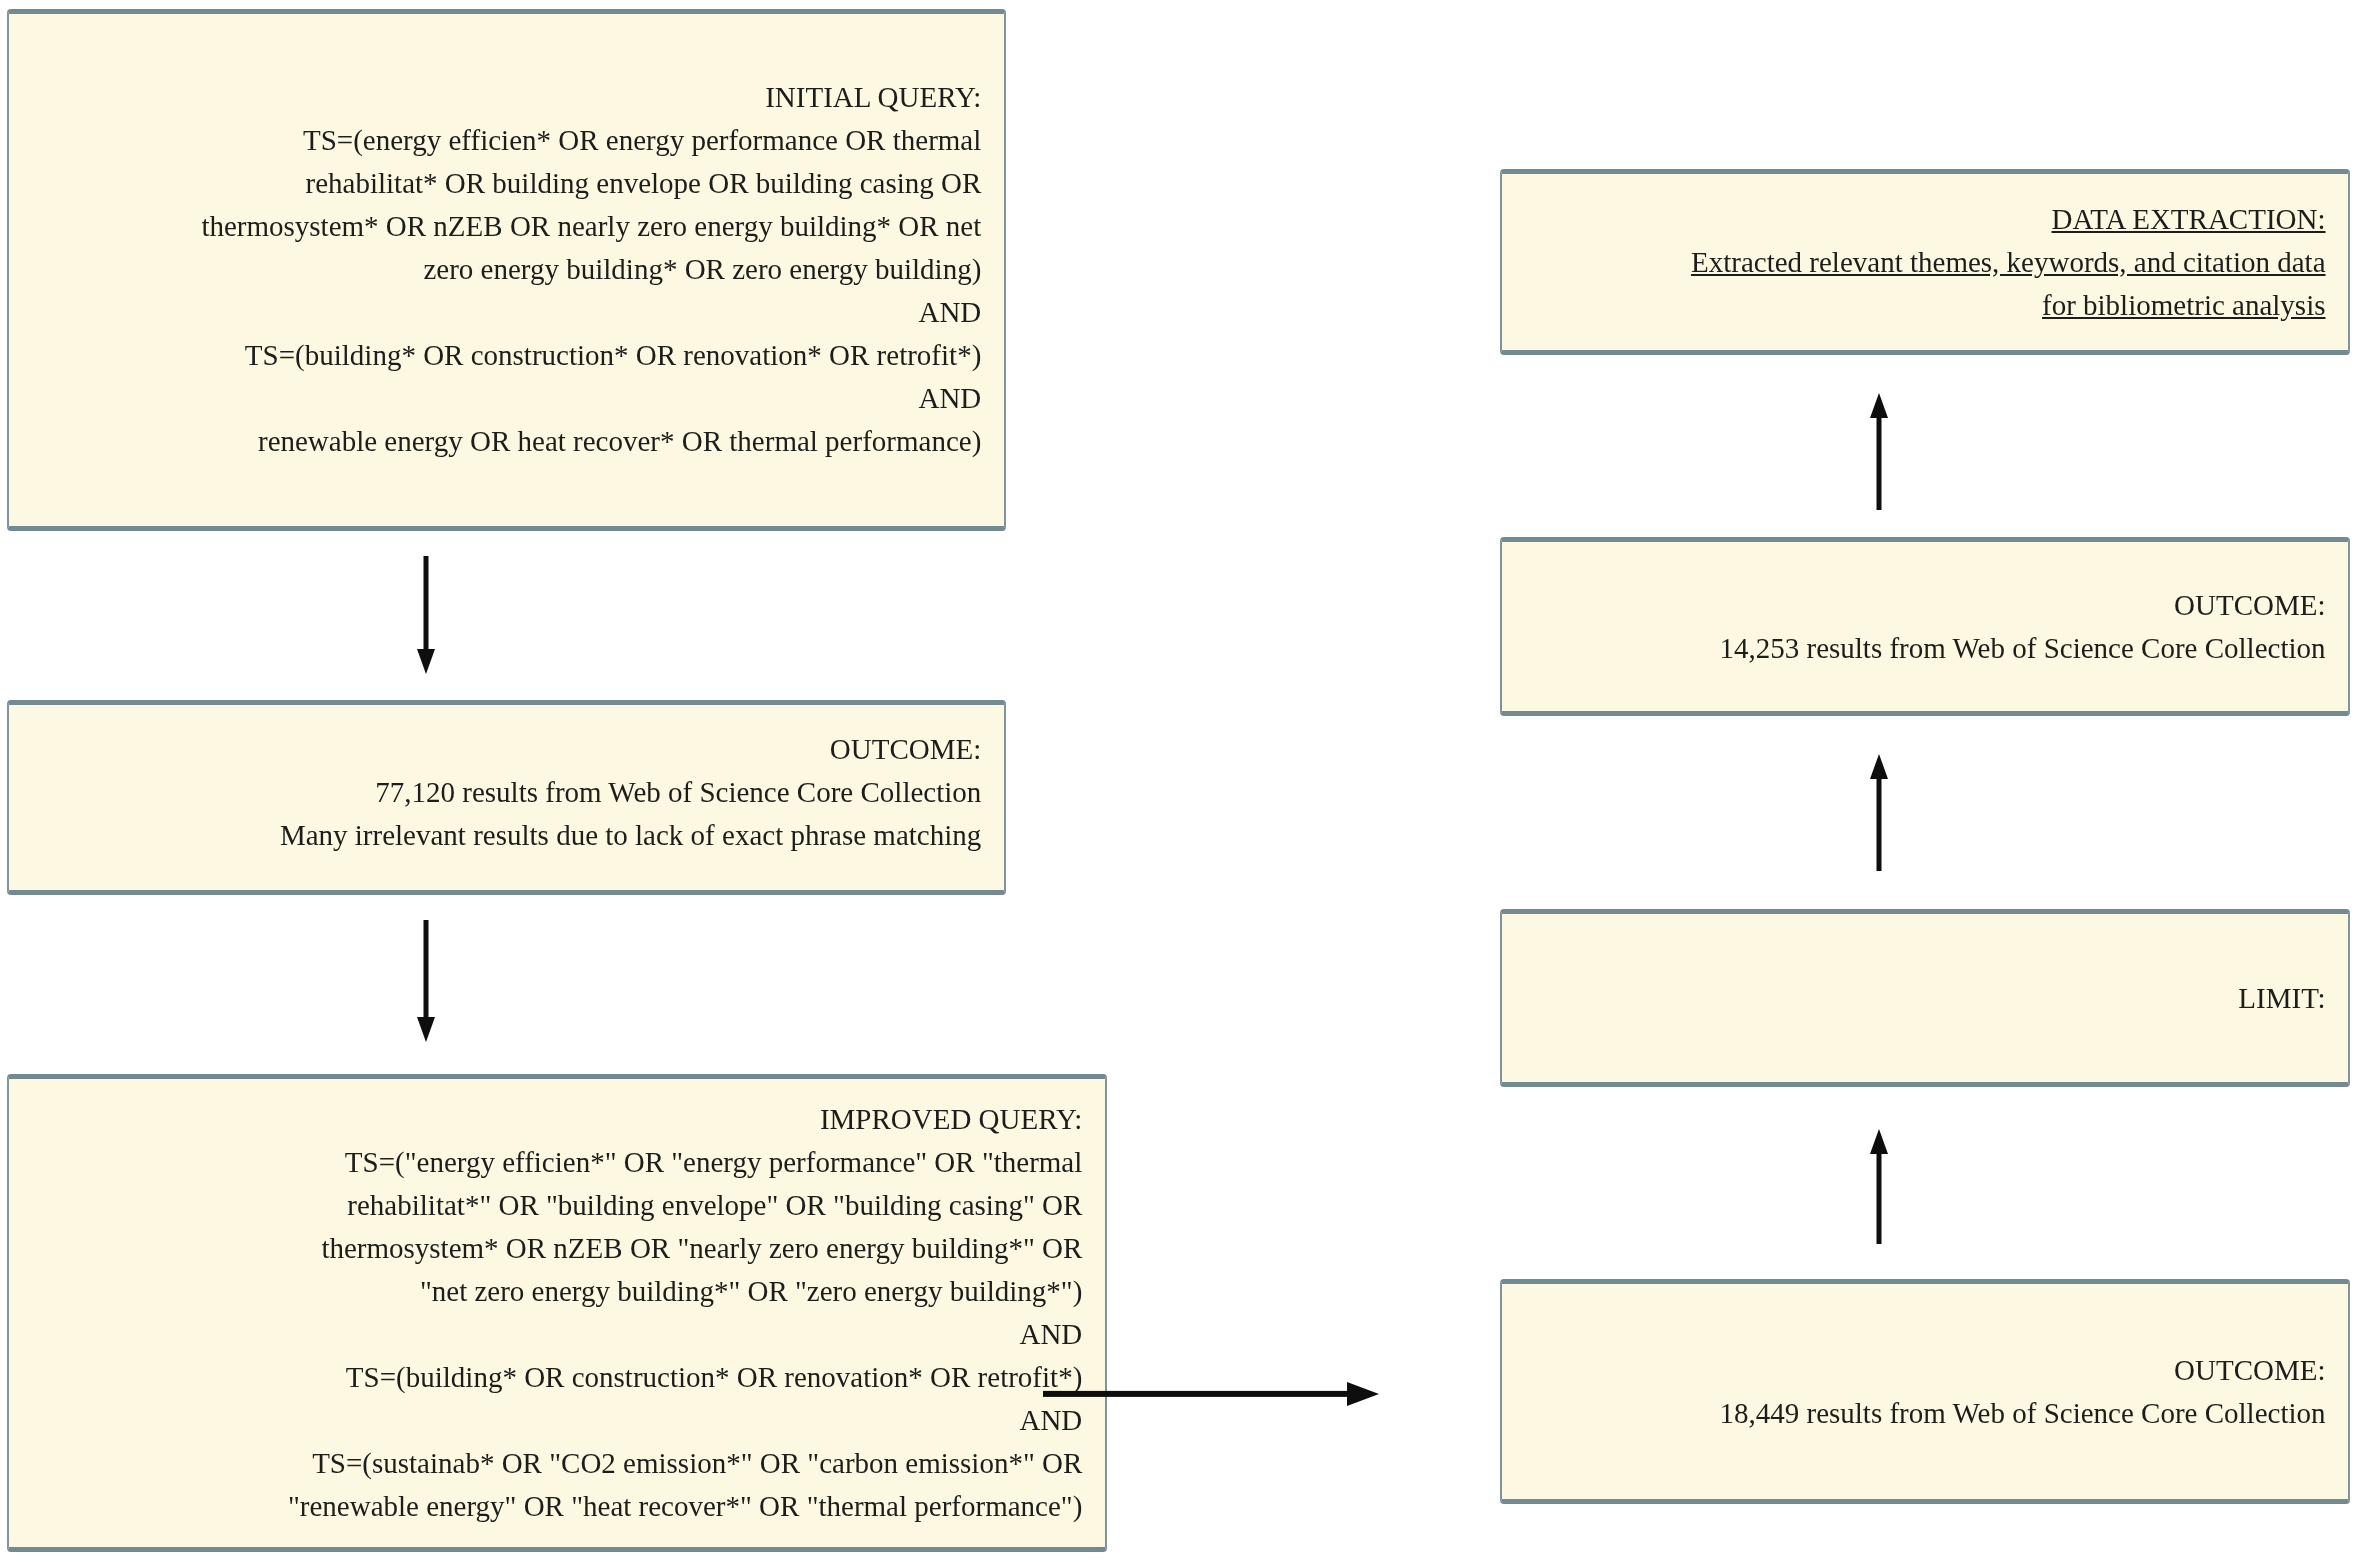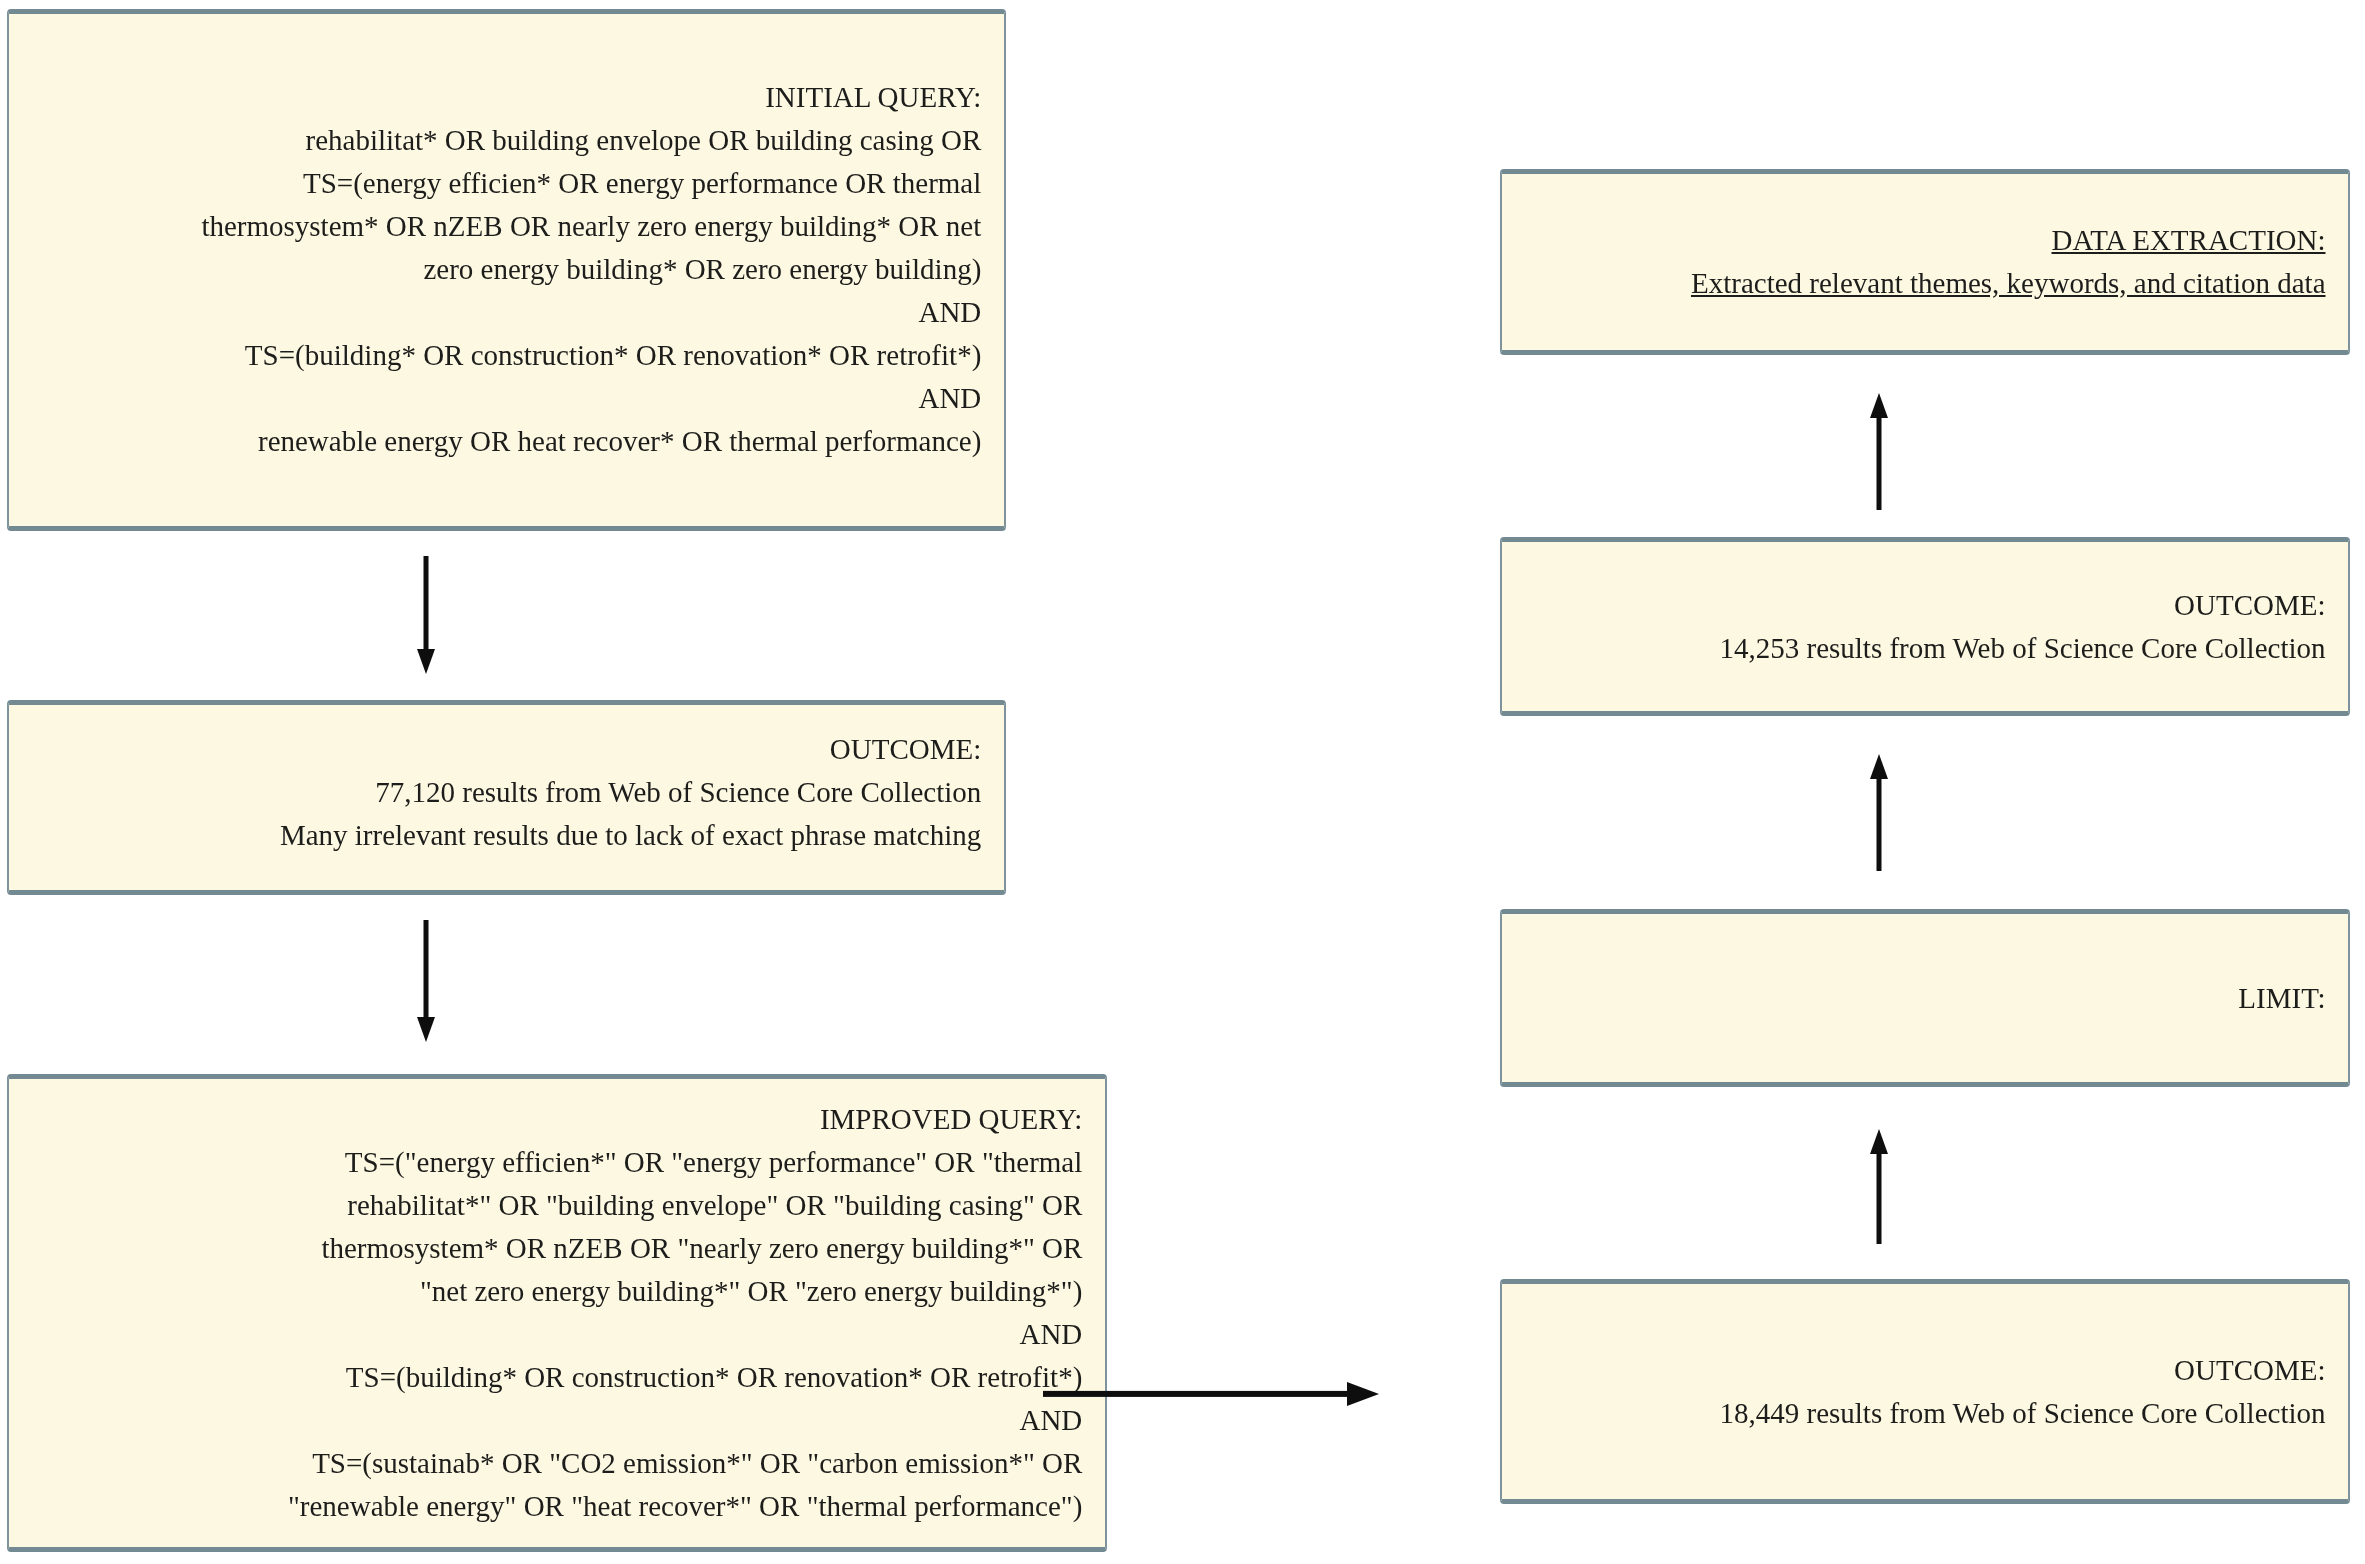--- a/index.html
+++ b/index.html
@@ -55,22 +55,22 @@
     border-left:32px solid #0e0e0e;
   }
 </style>
 </head>
 <body>
 
 <div class="canvas">
 
   <div class="box" style="left:6.8px; top:8.5px; width:999px; height:522px;">
     <div class="ln">INITIAL QUERY:</div>
+    <div class="ln">TS=(energy efficien* OR energy performance OR thermal</div>
     <div class="ln">rehabilitat* OR building envelope OR building casing OR</div>
-    <div class="ln">TS=(energy efficien* OR energy performance OR thermal</div>
     <div class="ln">thermosystem* OR nZEB OR nearly zero energy building* OR net</div>
     <div class="ln">zero energy building* OR zero energy building)</div>
     <div class="ln">AND</div>
     <div class="ln">TS=(building* OR construction* OR renovation* OR retrofit*)</div>
     <div class="ln">AND</div>
     <div class="ln">renewable energy OR heat recover* OR thermal performance)</div>
   </div>
 
   <div class="arrow arrow-down" style="left:416px; top:556px; width:19px; height:118px;">
     <div class="shaft-v"></div>
@@ -131,16 +131,17 @@
   </div>
 
   <div class="arrow arrow-up" style="left:1869px; top:393px; width:19px; height:117px;">
     <div class="shaft-v"></div>
     <div class="head-up"></div>
   </div>
 
   <div class="box" style="left:1500px; top:169px; width:850px; height:186px;text-decoration:underline;">
     <div class="ln">DATA EXTRACTION:</div>
     <div class="ln">Extracted relevant themes, keywords, and citation data</div>
+    <div class="ln">for bibliometric analysis</div>
   </div>
 
 </div>
 
 
 </body></html>

